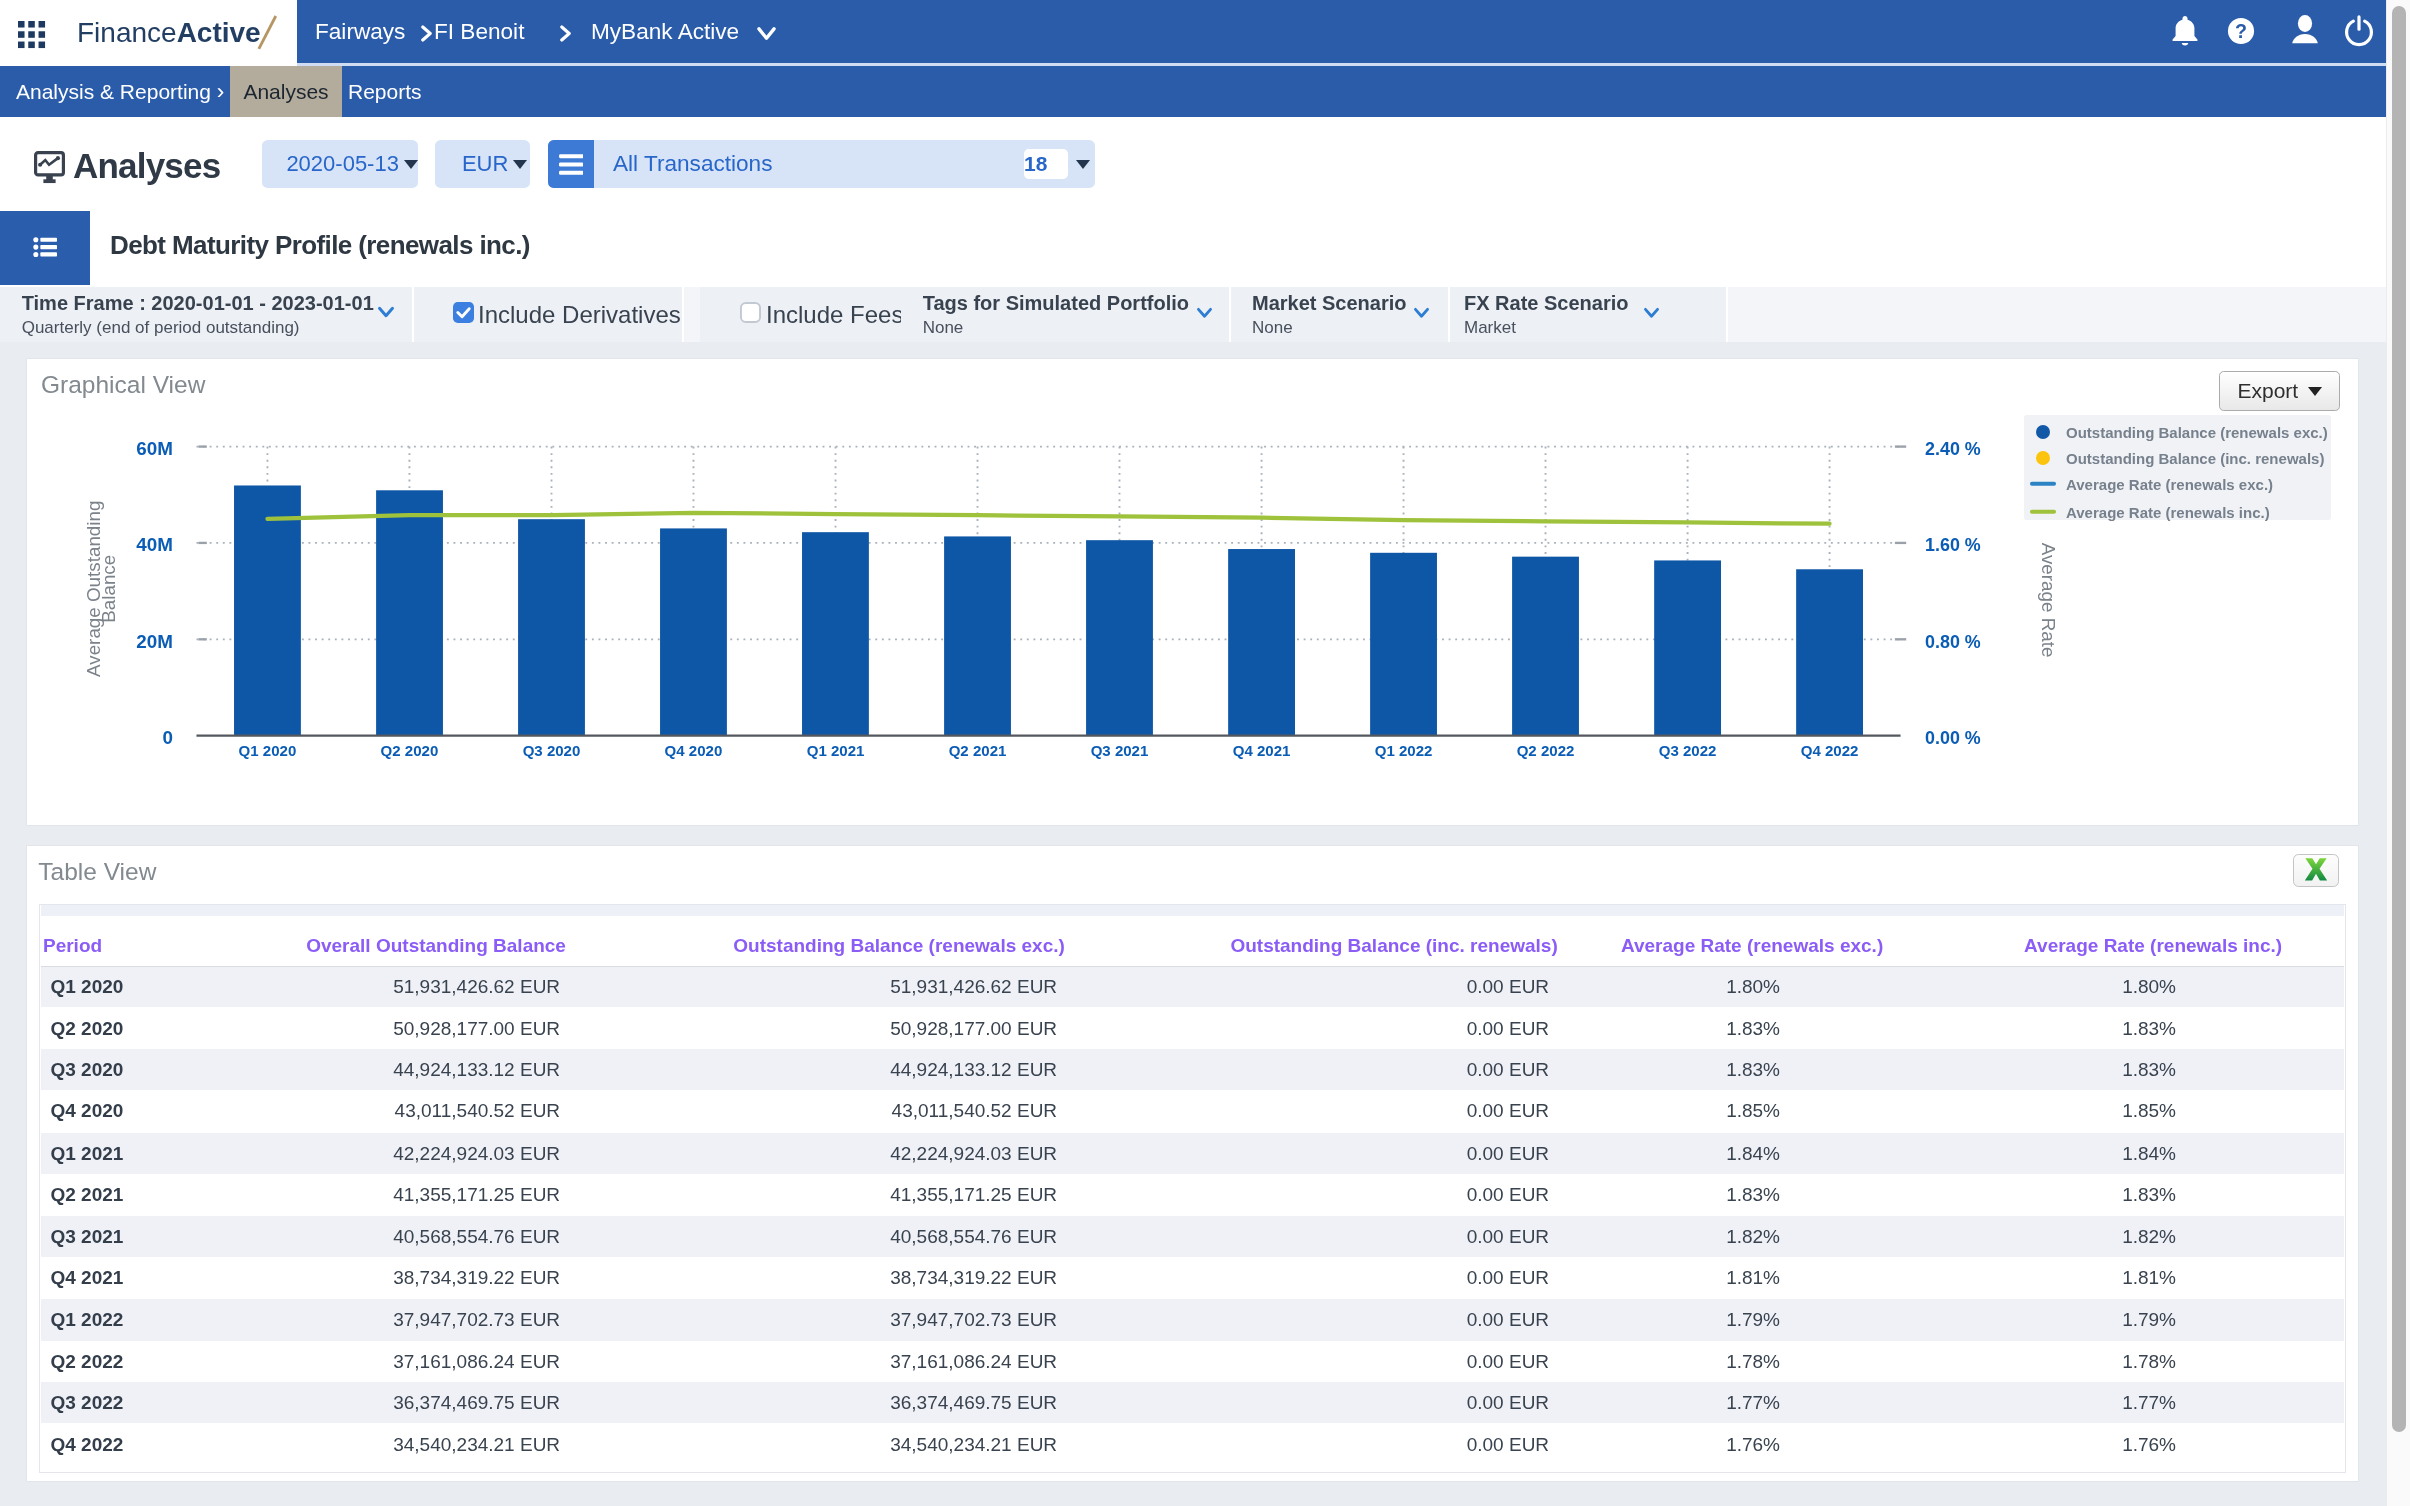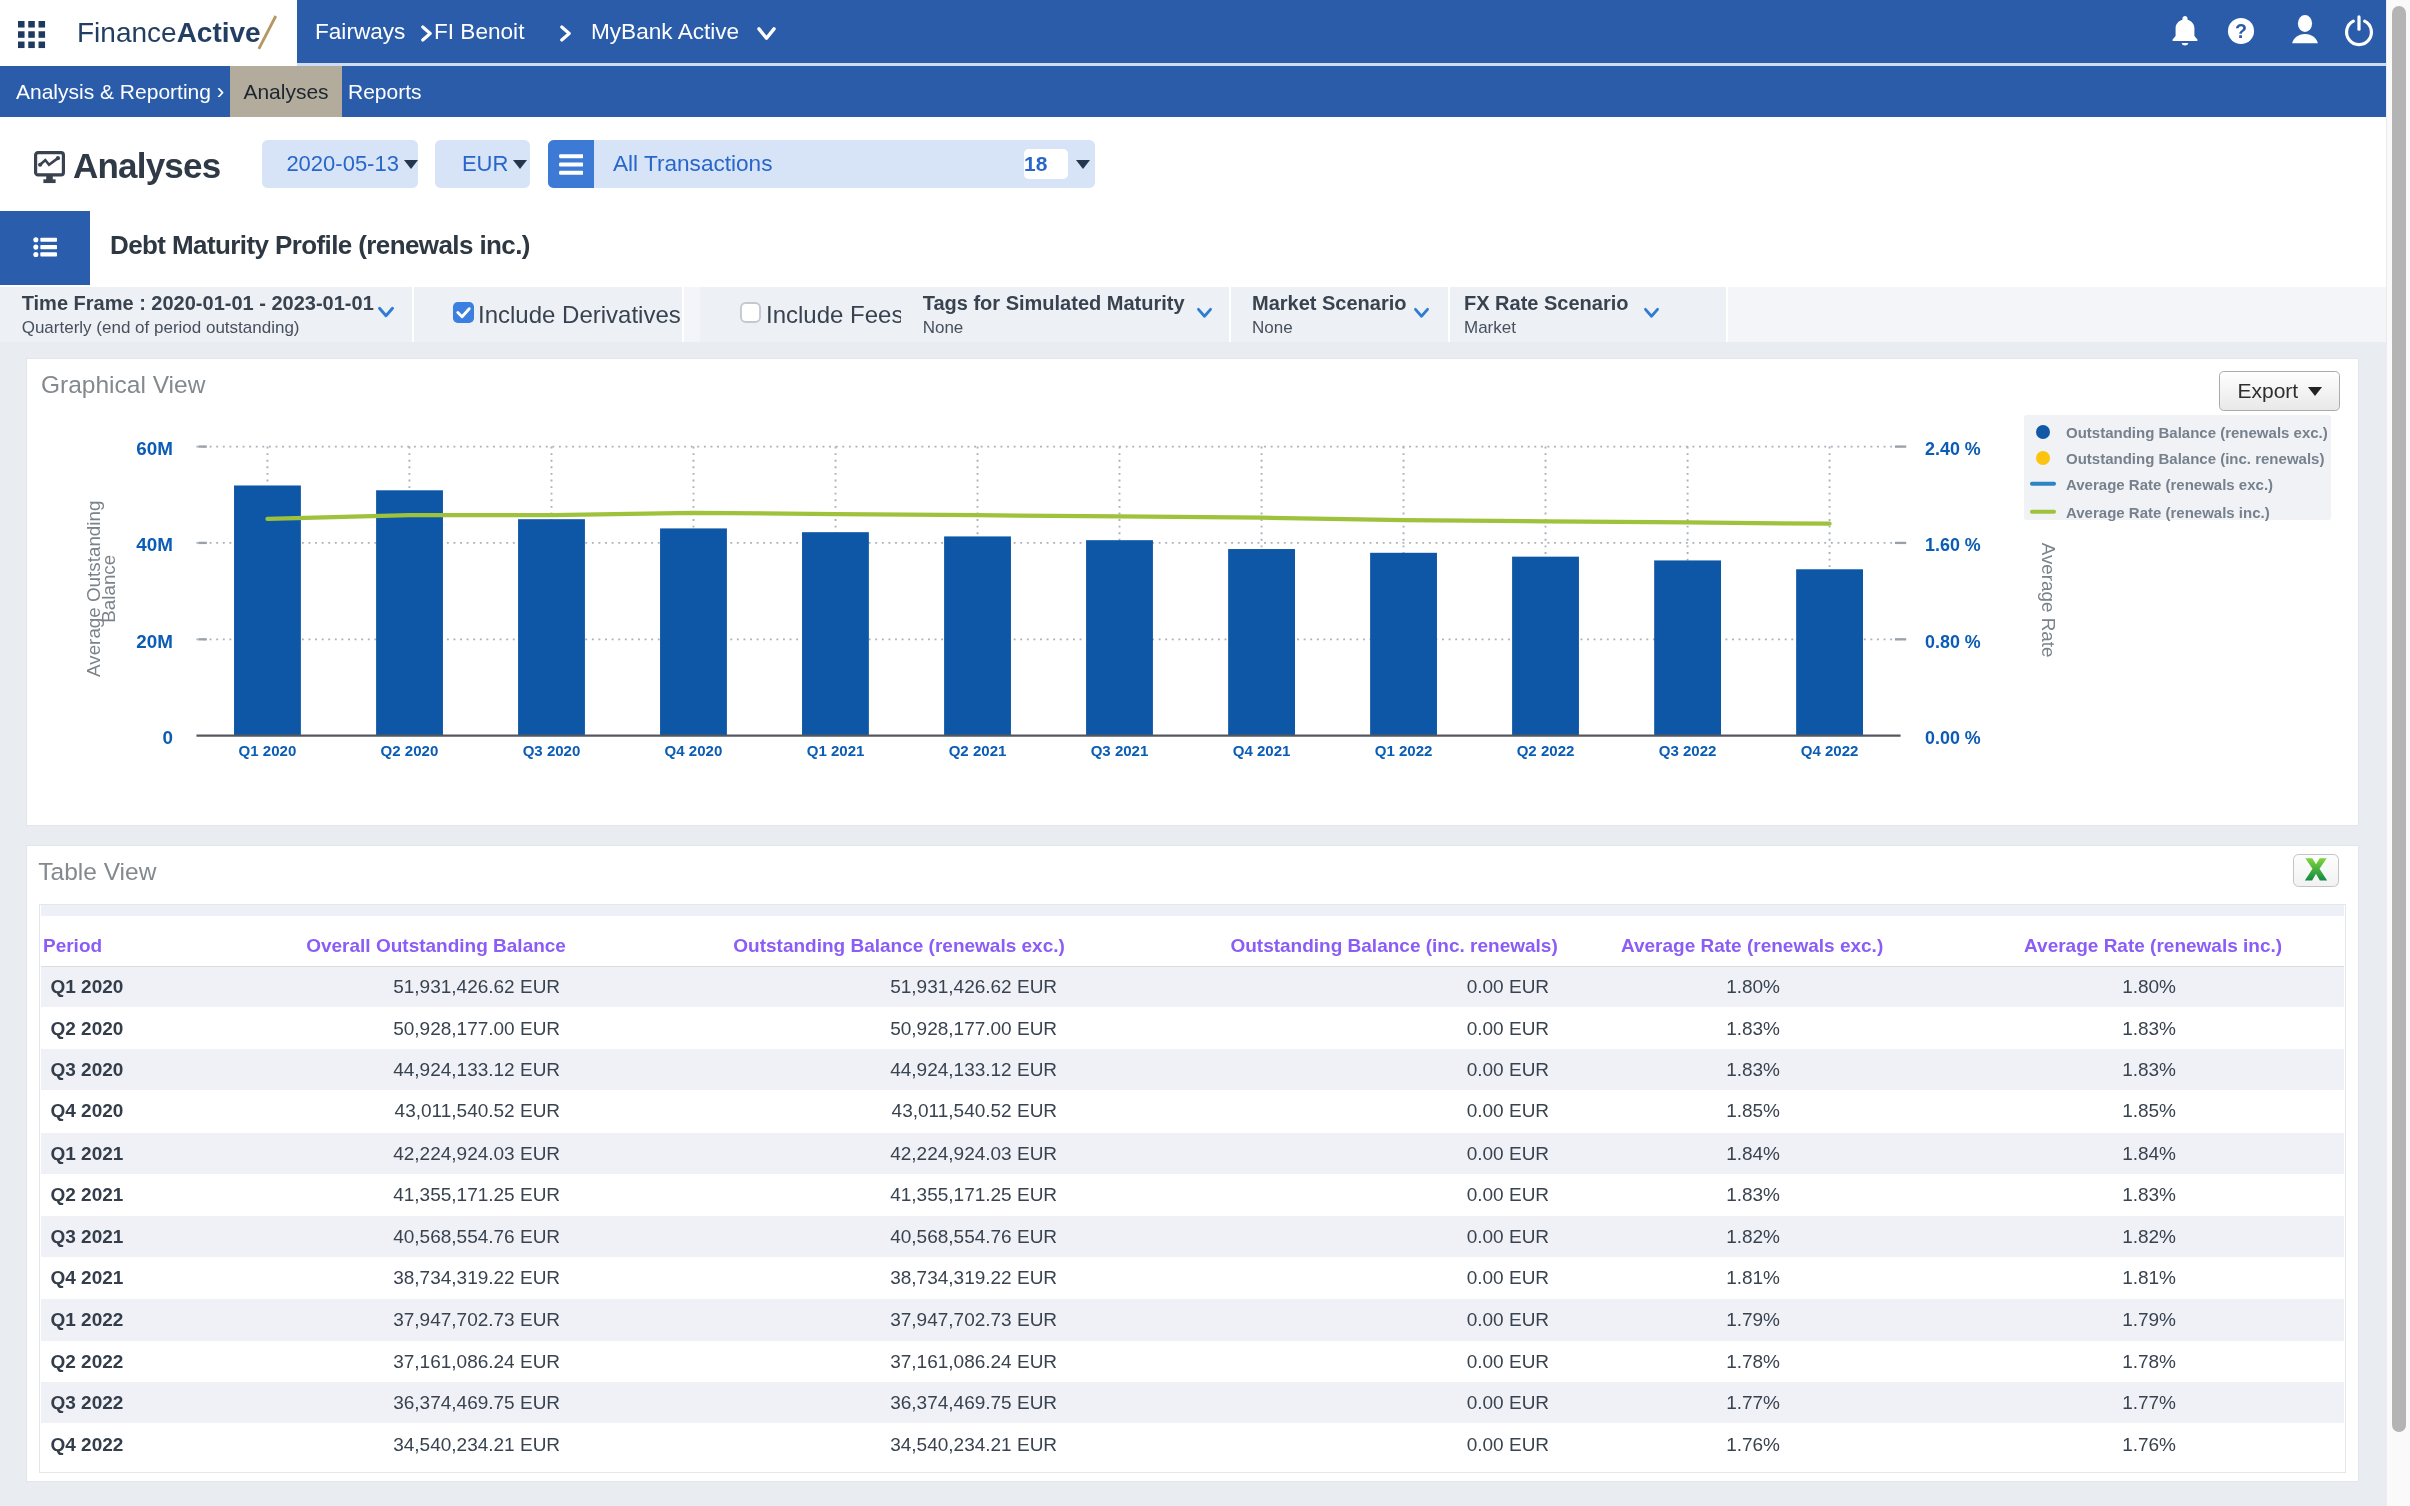--- a/index.html
+++ b/index.html
@@ -197,21 +197,21 @@
     </svg>
     <div class="chklabel" style="left:64px;">Include Derivatives</div>
   </div>
   <div class="abs fcell" style="left:700px; width:217px;padding-left:28px;">
     <svg class="chev" style="left:40px; top:15px;" width="21" height="21" viewBox="0 0 22 22">
       <rect x="1" y="1" width="20" height="20" rx="5" fill="#fff" stroke="#c3c9d2" stroke-width="2"></rect>
     </svg>
     <div class="chklabel" style="left:66px;">Include Fees</div>
   </div>
   <div class="abs fcell" style="left:901px; width:330px;">
-    <div class="fc1" style="left:21.7px;">Tags for Simulated Maturity</div>
+    <div class="fc1" style="left:21.7px;">Tags for Simulated Portfolio</div>
     <div class="fc2" style="left:21.7px;">None</div>
     <svg class="chev" style="left:295px; top:20px;" width="17" height="13" viewBox="0 0 18 14">
       <polyline points="2.5,2.5 9,10 15.5,2.5" fill="none" stroke="#2d7dd2" stroke-width="3" stroke-linecap="round" stroke-linejoin="round"></polyline>
     </svg>
   </div>
   <div class="abs fcell" style="left:1231px; width:219px;">
     <div class="fc1" style="left:21px;">Market Scenario</div>
     <div class="fc2" style="left:21px;">None</div>
     <svg class="chev" style="left:182px; top:20px;" width="17" height="13" viewBox="0 0 18 14">
       <polyline points="2.5,2.5 9,10 15.5,2.5" fill="none" stroke="#2d7dd2" stroke-width="3" stroke-linecap="round" stroke-linejoin="round"></polyline>

